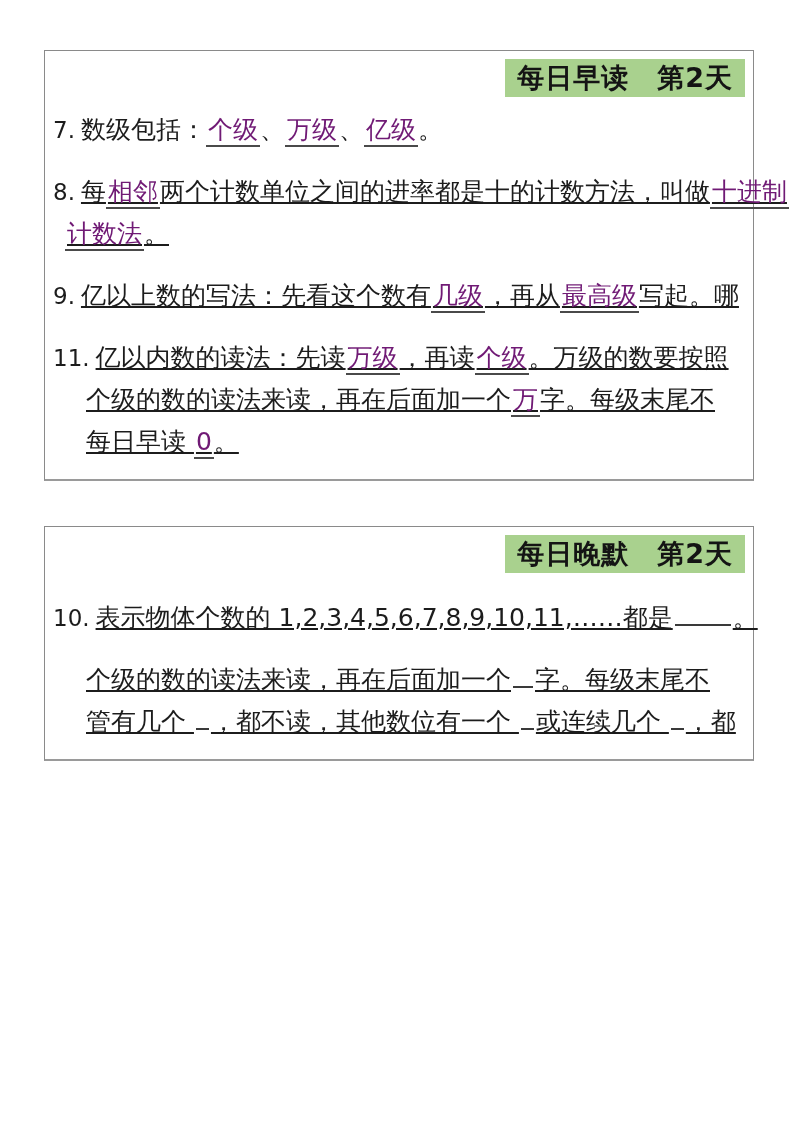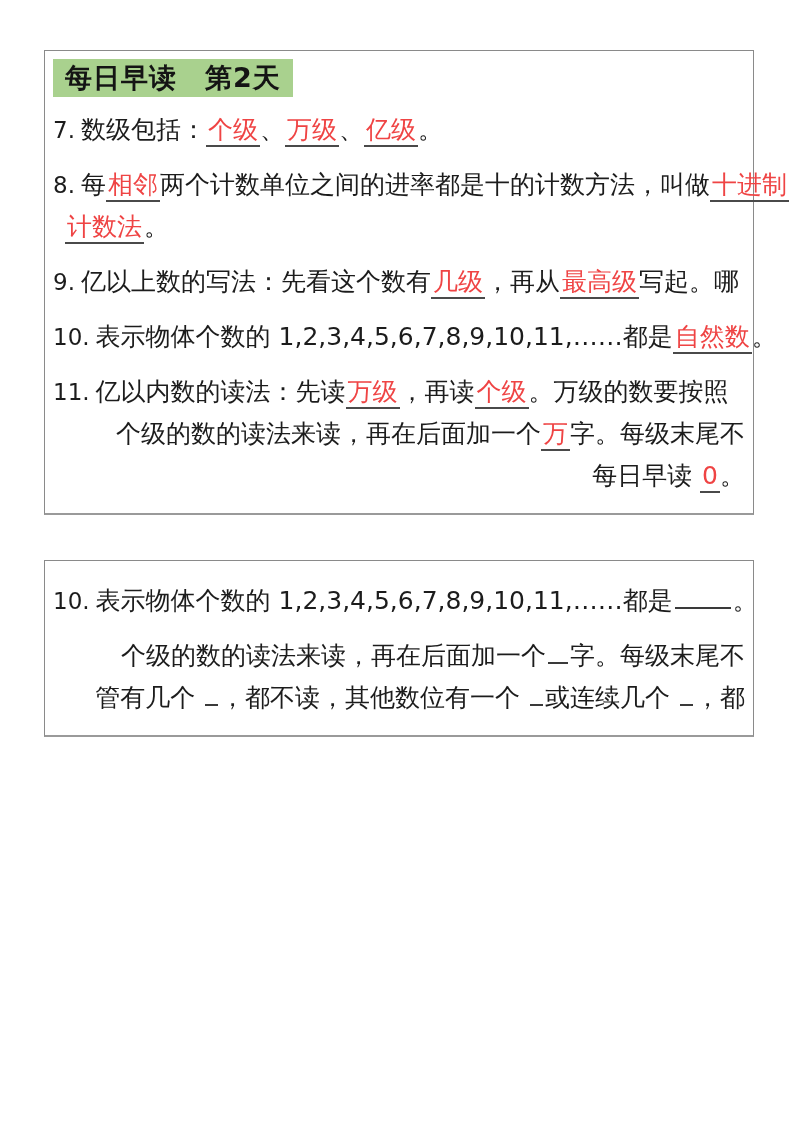--- a/index.html
+++ b/index.html
@@ -15,48 +15,48 @@
   .card{
     box-sizing:border-box;
     width:710px;
     border:1px solid #8a8a8a;
     border-bottom:2px solid #9a9a9a;
     background:#ffffff;
     padding:6px 8px 16px 8px;
   }
   .card + .card{margin-top:45px;}
   .card-title{
-    text-align:left;
+    text-align:right;
     margin-top:2px;
     line-height:38px;
   }
   .card-title .hl{
     display:inline-block;
     padding:0 12px;
     font-size:27px;
     font-weight:bold;
     color:#141414;
     letter-spacing:1px;
   }
   .items{margin-top:8px;}
   .item{font-size:25px;}
-  .item + .item{margin-top:13px;}
+  .item + .item{margin-top:20px;text-decoration:underline;}
   .line{line-height:42px;white-space:nowrap;}
   .num{
     display:inline-block;
     font-size:23px;
     margin-right:6px;
     color:#1c1c1c;
   }
   .item.d1 .num{min-width:19px;}
   .item.d2 .num{min-width:28px;}
   .line.cont.d1{padding-left:12px;}
-  .line.cont.d2{padding-left:33px;text-align:right;}
+  .line.cont.d2{padding-left:33px;}
   .ans{
-    color:#ef4444;
+    color:#701a75;
     border-bottom:2px solid #4a4a4a;
     padding:0 2px 1px 2px;
   }
   .blank{
     display:inline-block;
     border-bottom:2px solid #3a3a3a;
     height:6px;
     margin:0 2px;
     vertical-align:baseline;
   }
@@ -75,31 +75,31 @@
           <div class="line"><span class="num">7.</span><span>数级包括：</span><span class="ans">个级</span><span>、</span><span class="ans">万级</span><span>、</span><span class="ans">亿级</span><span>。</span></div>
         </div>
         <div class="item d1">
           <div class="line"><span class="num">8.</span><span>每</span><span class="ans">相邻</span><span>两个计数单位之间的进率都是十的计数方法，叫做</span><span class="ans">十进制</span></div>
           <div class="line cont d1"><span class="ans">计数法</span><span>。</span></div>
         </div>
         <div class="item d1">
           <div class="line"><span class="num">9.</span><span>亿以上数的写法：先看这个数有</span><span class="ans">几级</span><span>，再从</span><span class="ans">最高级</span><span>写起。哪</span></div>
         </div>
         <div class="item d2">
-          <div class="line"><span class="num">10.</span><span>表示物体个数的 1,2,3,4,5,6,7,8,9,10,11,……都是</span><span class="ans">自然数</span><span>。</span></div>
-        </div>
-        <div class="item d2">
           <div class="line"><span class="num">11.</span><span>亿以内数的读法：先读</span><span class="ans">万级</span><span>，再读</span><span class="ans">个级</span><span>。万级的数要按照</span></div>
           <div class="line cont d2"><span>个级的数的读法来读，再在后面加一个</span><span class="ans">万</span><span>字。每级末尾不</span></div>
           <div class="line cont d2"><span>每日早读 </span><span class="ans">0</span><span>。</span></div>
         </div>
       </div>
   </section>
 
   <section class="card">
+    <div class="card-title">
+      <span class="hl" style="background: rgb(169, 209, 142);">每日晚默　第2天</span>
+    </div>
     <div class="items">
         <div class="item d1">
         </div>
         <div class="item d2">
           <div class="line"><span class="num">10.</span><span>表示物体个数的 1,2,3,4,5,6,7,8,9,10,11,……都是</span><span class="blank" style="width: 56px;"></span><span>。</span></div>
         </div>
         <div class="item d2">
           <div class="line cont d2"><span>个级的数的读法来读，再在后面加一个</span><span class="blank" style="width: 20px;"></span><span>字。每级末尾不</span></div>
           <div class="line cont d2"><span>管有几个 </span><span class="blank" style="width: 13px;"></span><span>，都不读，其他数位有一个 </span><span class="blank" style="width: 13px;"></span><span>或连续几个 </span><span class="blank" style="width: 13px;"></span><span>，都</span></div>
         </div>

